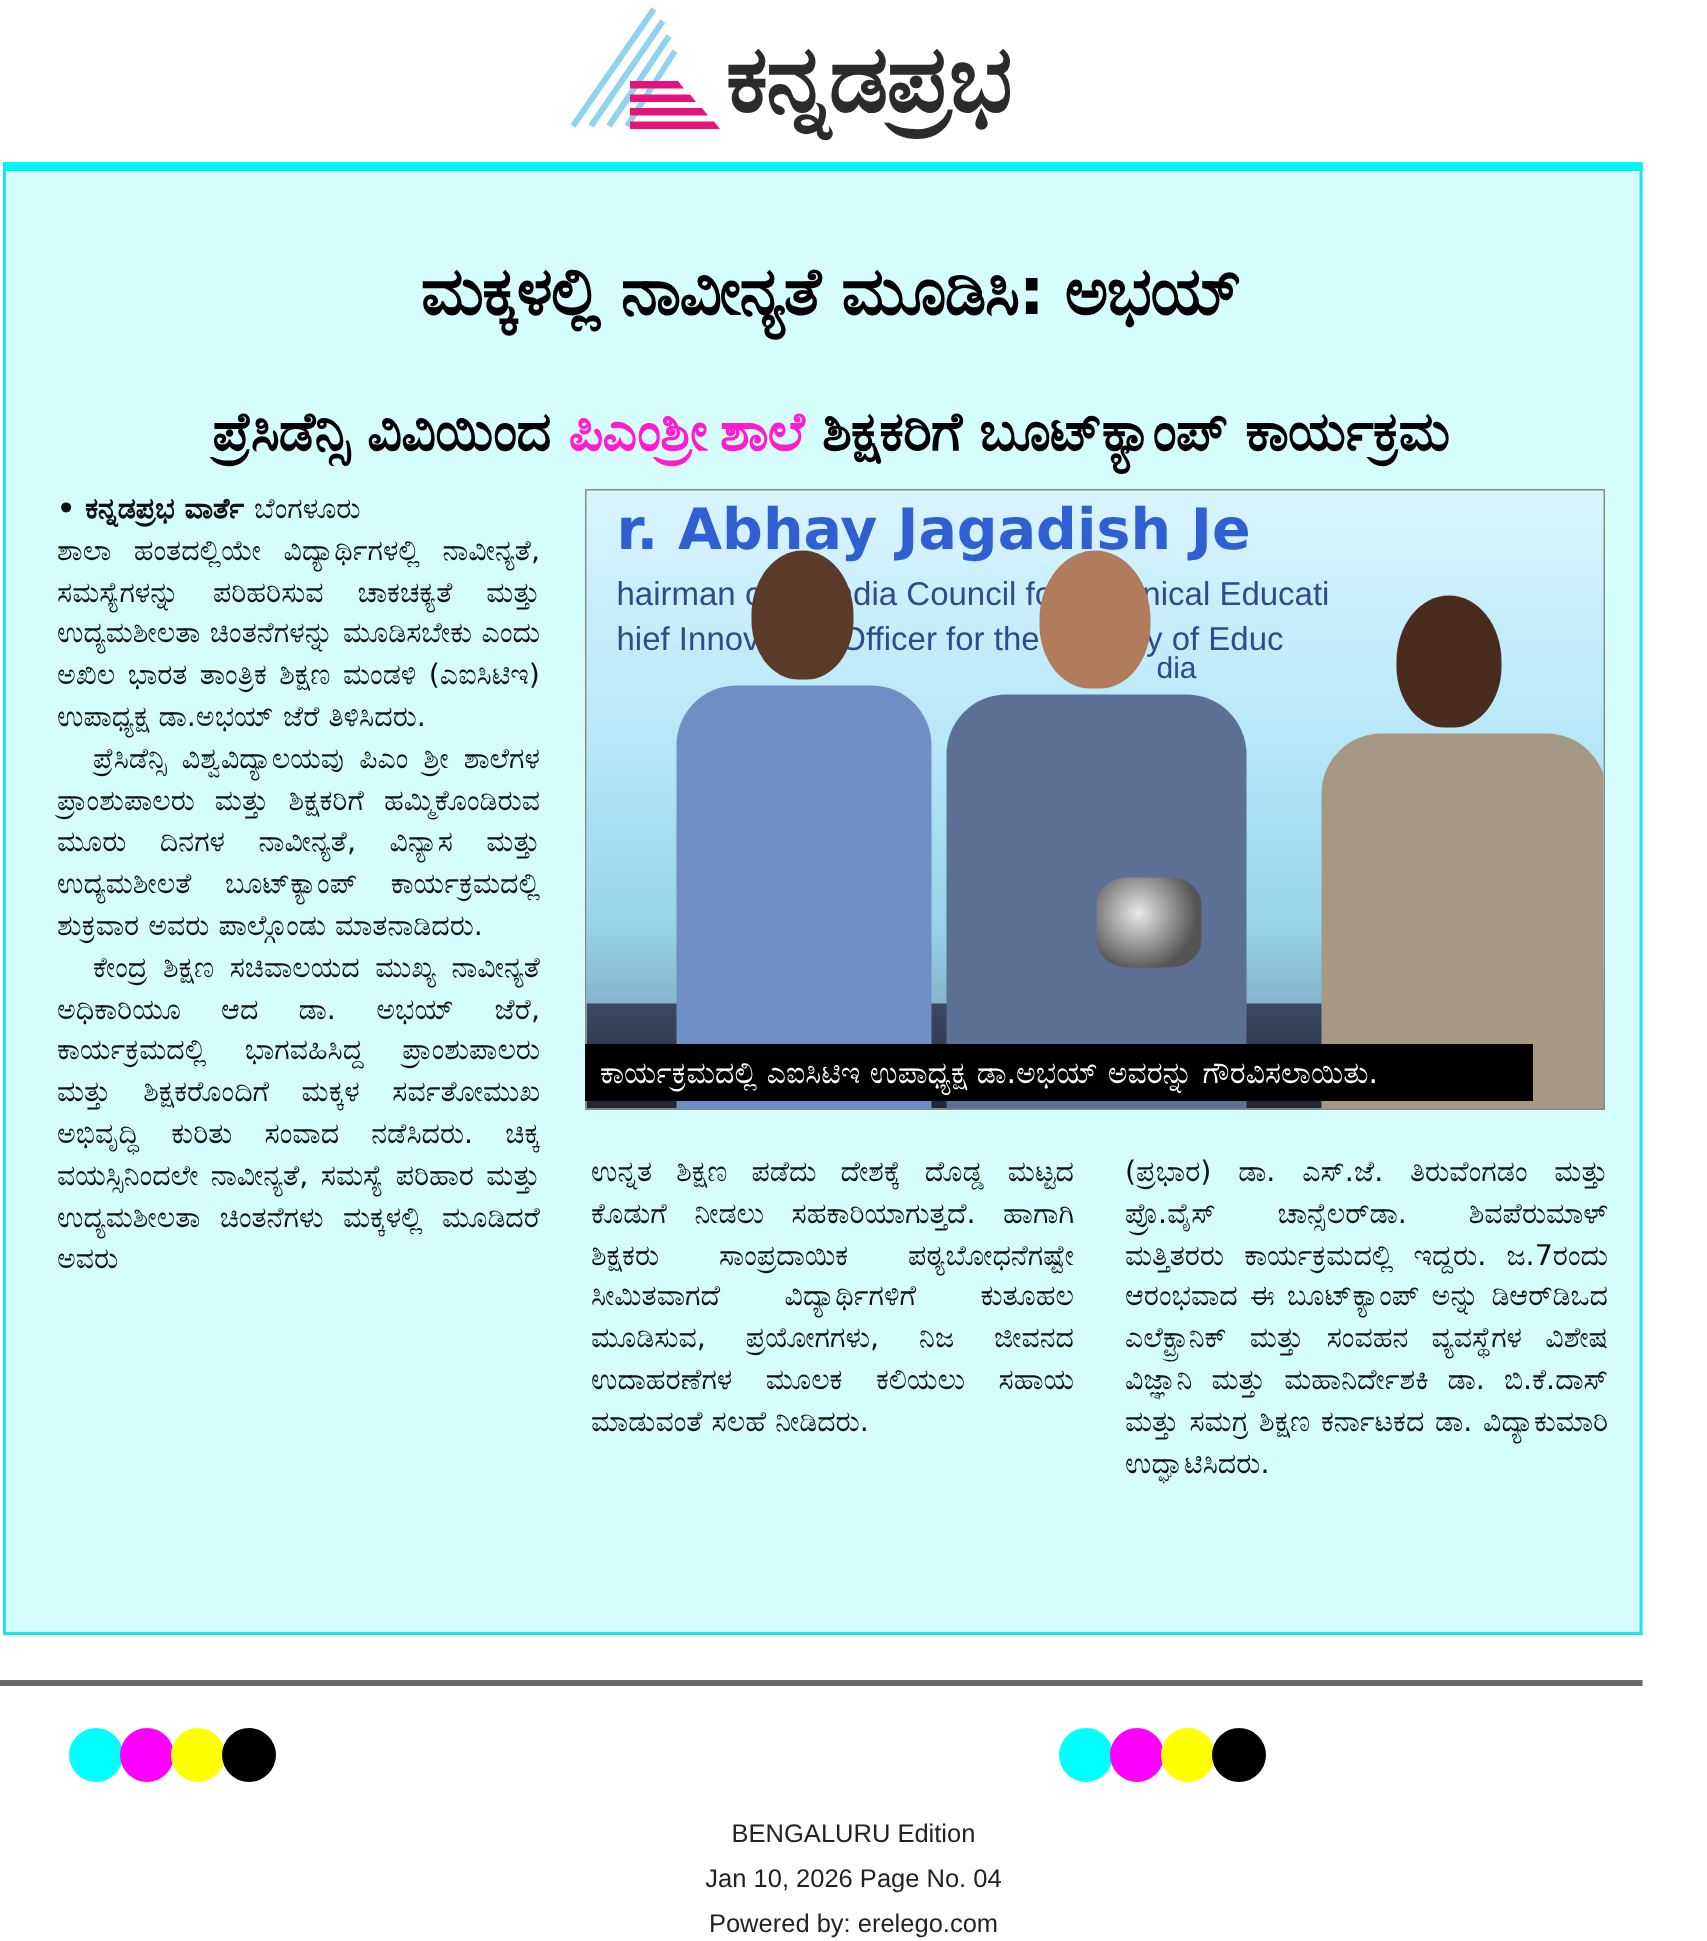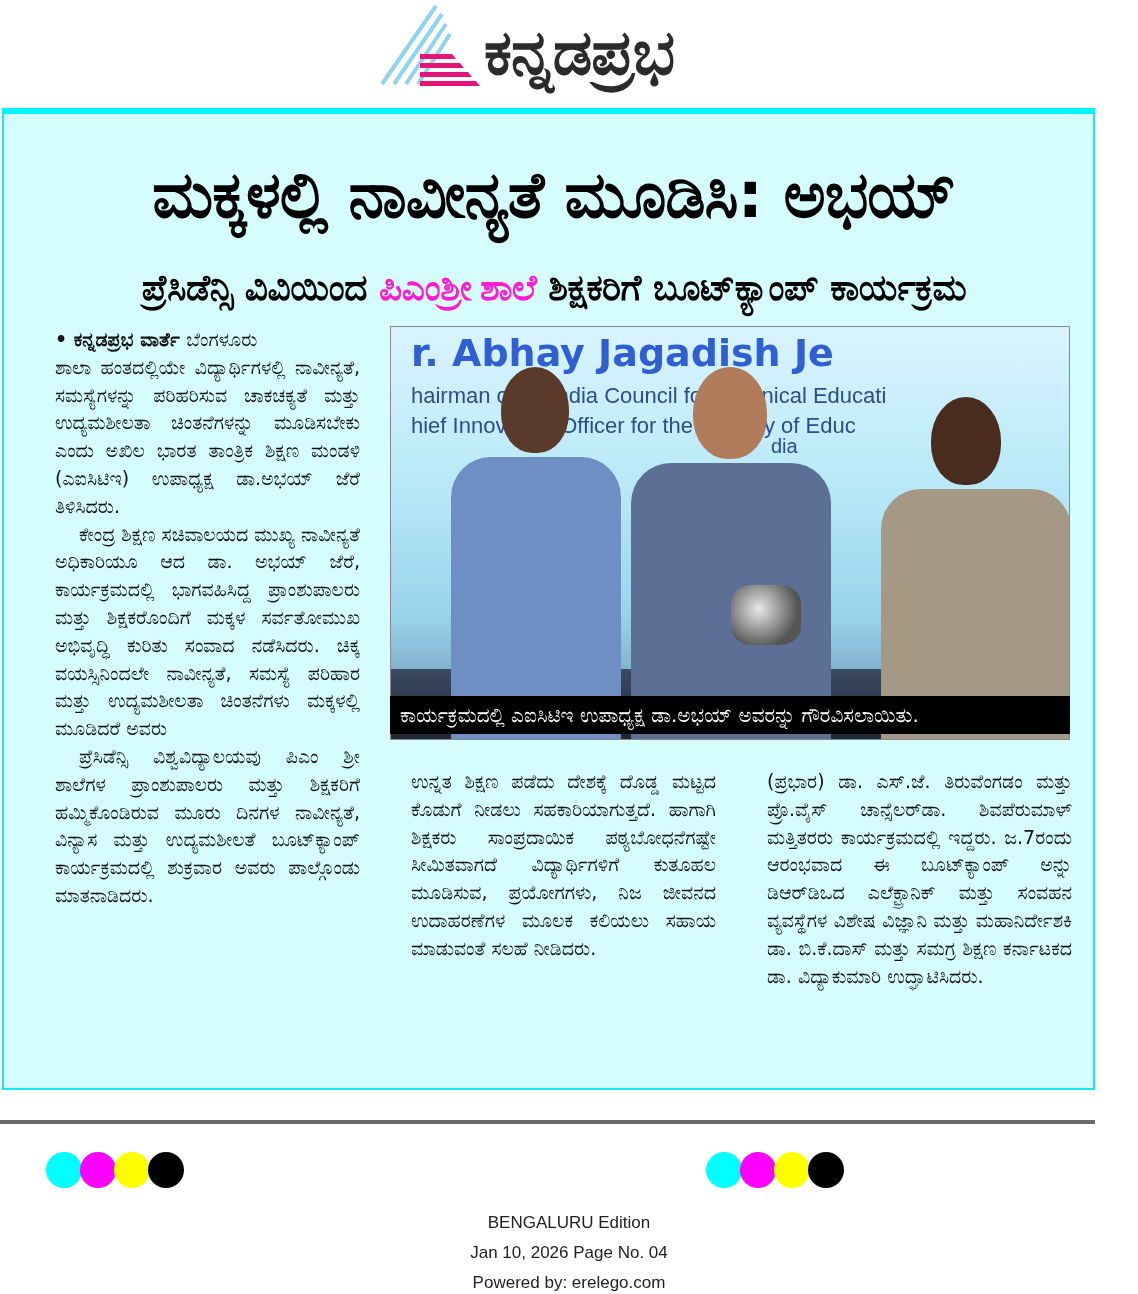--- a/index.html
+++ b/index.html
@@ -8,48 +8,48 @@
 
   .masthead { position: absolute; left: 0; top: 0; width: 1138px; height: 90px; }
   .logo { position: absolute; left: 374px; top: 4px; width: 400px; height: 100px; }
   .logo-mark { position: absolute; left: 0; top: 0; width: 110px; height: 82px; }
   .logo-text { position: absolute; left: 110px; top: 14px; font-size: 62px; font-weight: bold; color: #2b2b2b; letter-spacing: -1px; font-family: "DejaVu Sans", sans-serif; line-height: 70px; }
 
   .article { position: absolute; left: 2px; top: 108px; width: 1093px; height: 982px;
     background: #d6fdfd; border: 2px solid #19e6ef; border-top: 6px solid #00f5ff; }
 
   .headline { position: absolute; left: 30px; top: 40px; width: 1040px; text-align: center;
-    font-size: 64px; font-weight: bold; line-height: 82px; color: #000; font-family: "DejaVu Sans", sans-serif; letter-spacing: -1px; white-space: nowrap; }
+    font-size: 44px; font-weight: bold; line-height: 82px; color: #000; font-family: "DejaVu Sans", sans-serif; letter-spacing: -1px; white-space: nowrap; }
   .subhead { position: absolute; left: 20px; top: 150px; width: 1060px; text-align: center;
     font-size: 36px; font-weight: bold; line-height: 48px; color: #000; white-space: nowrap; letter-spacing: -0.5px; }
   .subhead .hl { color: #ff1bd1; font-family: Liberation Serif, serif; }
 
   .col { position: absolute; font-size: 19px; line-height: 27.8px; color: #111; text-align: justify; }
-  .col p { text-indent: 0; margin-left: 17px; }
+  .col p { text-indent: 0; }
   .col p.ind { text-indent: 24px; }
   .col1 { left: 34px; top: 212px; width: 322px; }
   .col2 { left: 390px; top: 654px; width: 322px; }
   .col3 { left: 746px; top: 654px; width: 322px; }
   .dateline { font-weight: bold; }
   .dateline .city { font-weight: normal; }
 
   .photo { position: absolute; left: 386px; top: 212px; width: 680px; height: 414px;
     border: 1px solid #888; overflow: hidden;
     background: linear-gradient(180deg, #d9f4ff 0%, #b7e8f7 40%, #98d3ec 70%, #6d8ba8 100%); }
   .banner-line1 { position: absolute; left: 20px; top: 4px; font-size: 38px; font-weight: bold; color: #2f5fd1; white-space: nowrap; font-family: "DejaVu Sans", sans-serif; }
   .banner-line2 { position: absolute; left: 20px; top: 56px; font-size: 22px; color: #2c4d8a; white-space: nowrap; font-family: "Liberation Sans", sans-serif; }
   .banner-line3 { position: absolute; left: 20px; top: 86px; font-size: 22px; color: #2c4d8a; white-space: nowrap; font-family: "Liberation Sans", sans-serif; }
   .banner-line4 { position: absolute; left: 380px; top: 108px; font-size: 20px; color: #2c4d8a; white-space: nowrap; font-family: "Liberation Sans", sans-serif; }
 
   .person { position: absolute; }
   .p-head { position: absolute; border-radius: 50% 50% 46% 46%; }
   .p-body { position: absolute; border-radius: 40px 40px 0 0; }
   .stage-floor { position: absolute; left: 0; bottom: 0; width: 100%; height: 70px; background: linear-gradient(180deg, #3b4a63, #1f2636); }
 
-  .caption { position: absolute; left: 386px; top: 582px; width: 680px; height: 38px; background: #000;
+  .caption { position: absolute; left: 386px; top: 582px; width: 632px; height: 38px; background: #000;
     color: #fff; font-size: 20px; line-height: 38px; padding-left: 10px; white-space: nowrap; overflow: hidden; }
 
   .rule { position: absolute; left: 0; top: 1120px; width: 1095px; height: 4px; background: #6a6a6a; }
   .reg { position: absolute; top: 1152px; display: flex; }
   .reg span { display: block; width: 36px; height: 36px; border-radius: 50%; margin-right: -2px; }
   .reg-left { left: 46px; }
   .reg-right { left: 706px; }
 
   .footer { position: absolute; left: 0; top: 1208px; width: 1138px; text-align: center;
     font-family: "Liberation Sans", sans-serif; font-size: 17px; line-height: 30px; color: #222; }
@@ -82,22 +82,22 @@
   <h2 class="subhead">
     <span>ಪ್ರೆಸಿಡೆನ್ಸಿ ವಿವಿಯಿಂದ </span><span class="hl">ಪಿಎಂಶ್ರೀ ಶಾಲೆ</span><span> ಶಿಕ್ಷಕರಿಗೆ ಬೂಟ್‌ಕ್ಯಾಂಪ್ ಕಾರ್ಯಕ್ರಮ</span>
   </h2>
 
   <div class="col col1">
     <p class="dateline">
       <span>• ಕನ್ನಡಪ್ರಭ ವಾರ್ತೆ</span>
       <span class="city">ಬೆಂಗಳೂರು</span>
     </p>
     <p>ಶಾಲಾ ಹಂತದಲ್ಲಿಯೇ ವಿದ್ಯಾರ್ಥಿಗಳಲ್ಲಿ ನಾವೀನ್ಯತೆ, ಸಮಸ್ಯೆಗಳನ್ನು ಪರಿಹರಿಸುವ ಚಾಕಚಕ್ಯತೆ ಮತ್ತು ಉದ್ಯಮಶೀಲತಾ ಚಿಂತನೆಗಳನ್ನು ಮೂಡಿಸಬೇಕು ಎಂದು ಅಖಿಲ ಭಾರತ ತಾಂತ್ರಿಕ ಶಿಕ್ಷಣ ಮಂಡಳಿ (ಎಐಸಿಟಿಇ) ಉಪಾಧ್ಯಕ್ಷ ಡಾ.ಅಭಯ್ ಜೆರೆ ತಿಳಿಸಿದರು.</p>
+    <p class="ind">ಪ್ರೆಸಿಡೆನ್ಸಿ ವಿಶ್ವವಿದ್ಯಾಲಯವು ಪಿಎಂ ಶ್ರೀ ಶಾಲೆಗಳ ಪ್ರಾಂಶುಪಾಲರು ಮತ್ತು ಶಿಕ್ಷಕರಿಗೆ ಹಮ್ಮಿಕೊಂಡಿರುವ ಮೂರು ದಿನಗಳ ನಾವೀನ್ಯತೆ, ವಿನ್ಯಾಸ ಮತ್ತು ಉದ್ಯಮಶೀಲತೆ ಬೂಟ್‌ಕ್ಯಾಂಪ್ ಕಾರ್ಯಕ್ರಮದಲ್ಲಿ ಶುಕ್ರವಾರ ಅವರು ಪಾಲ್ಗೊಂಡು ಮಾತನಾಡಿದರು.</p>
     <p class="ind">ಕೇಂದ್ರ ಶಿಕ್ಷಣ ಸಚಿವಾಲಯದ ಮುಖ್ಯ ನಾವೀನ್ಯತೆ ಅಧಿಕಾರಿಯೂ ಆದ ಡಾ. ಅಭಯ್ ಜೆರೆ, ಕಾರ್ಯಕ್ರಮದಲ್ಲಿ ಭಾಗವಹಿಸಿದ್ದ ಪ್ರಾಂಶುಪಾಲರು ಮತ್ತು ಶಿಕ್ಷಕರೊಂದಿಗೆ ಮಕ್ಕಳ ಸರ್ವತೋಮುಖ ಅಭಿವೃದ್ಧಿ ಕುರಿತು ಸಂವಾದ ನಡೆಸಿದರು. ಚಿಕ್ಕ ವಯಸ್ಸಿನಿಂದಲೇ ನಾವೀನ್ಯತೆ, ಸಮಸ್ಯೆ ಪರಿಹಾರ ಮತ್ತು ಉದ್ಯಮಶೀಲತಾ ಚಿಂತನೆಗಳು ಮಕ್ಕಳಲ್ಲಿ ಮೂಡಿದರೆ ಅವರು</p>
-    <p class="ind">ಪ್ರೆಸಿಡೆನ್ಸಿ ವಿಶ್ವವಿದ್ಯಾಲಯವು ಪಿಎಂ ಶ್ರೀ ಶಾಲೆಗಳ ಪ್ರಾಂಶುಪಾಲರು ಮತ್ತು ಶಿಕ್ಷಕರಿಗೆ ಹಮ್ಮಿಕೊಂಡಿರುವ ಮೂರು ದಿನಗಳ ನಾವೀನ್ಯತೆ, ವಿನ್ಯಾಸ ಮತ್ತು ಉದ್ಯಮಶೀಲತೆ ಬೂಟ್‌ಕ್ಯಾಂಪ್ ಕಾರ್ಯಕ್ರಮದಲ್ಲಿ ಶುಕ್ರವಾರ ಅವರು ಪಾಲ್ಗೊಂಡು ಮಾತನಾಡಿದರು.</p>
   </div>
 
   <div class="photo">
     <div class="banner-line1">r. Abhay Jagadish Je</div>
     <div class="banner-line2">hairman of All India Council for Technical Educati</div>
     <div class="banner-line3">hief Innovation Officer for the Ministry of Educ</div>
     <div class="banner-line4">dia</div>
     <div class="stage-floor"></div>
     <div class="person" style="left:40px; top:40px; width:200px; height:374px;">
       <div class="p-head" style="left:70px; top:0; width:68px; height:86px; background:#5a3b2a;"></div>

